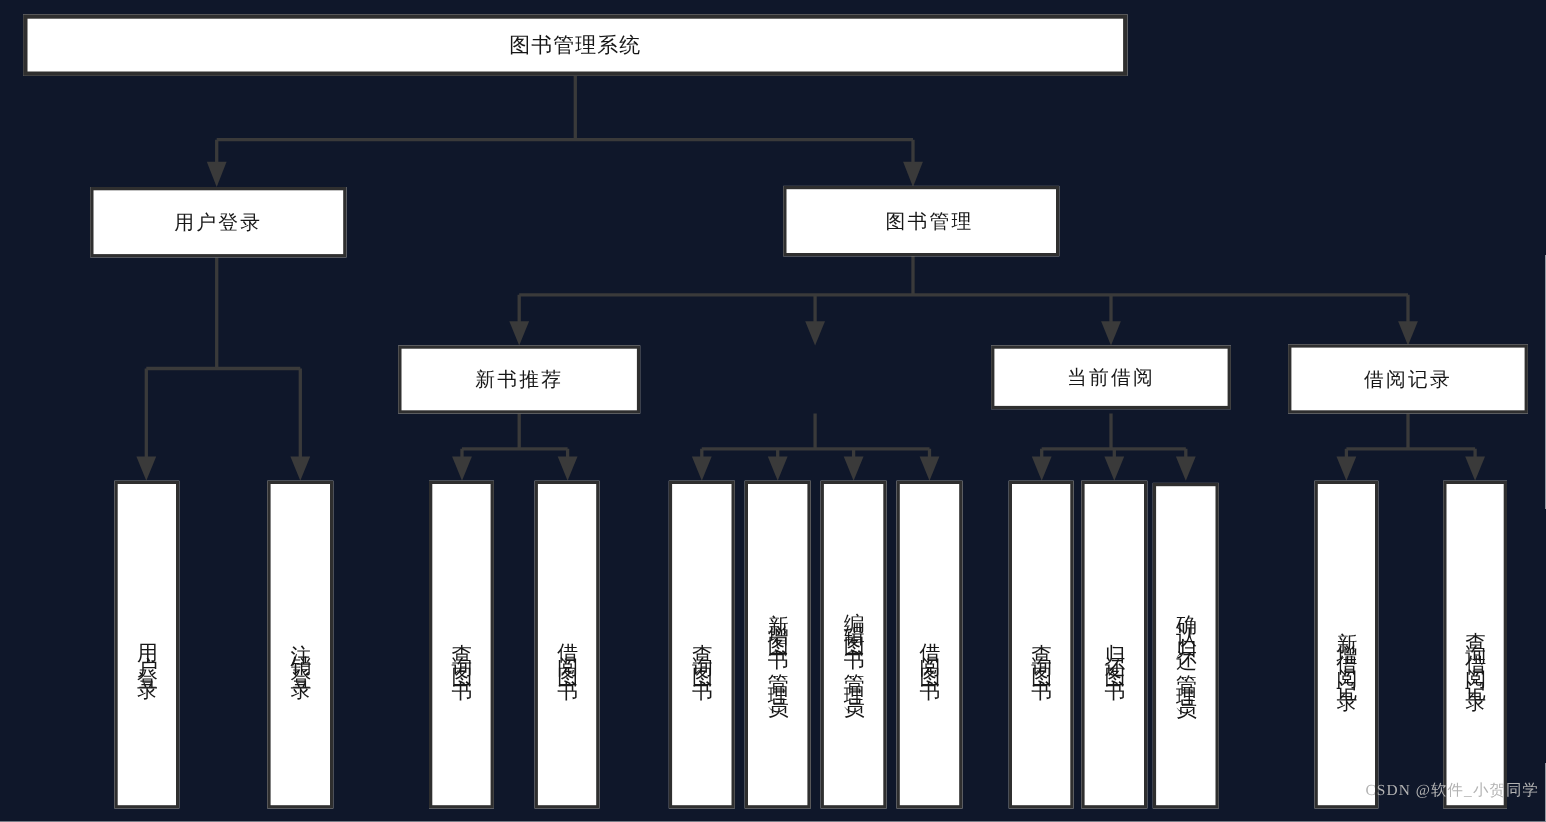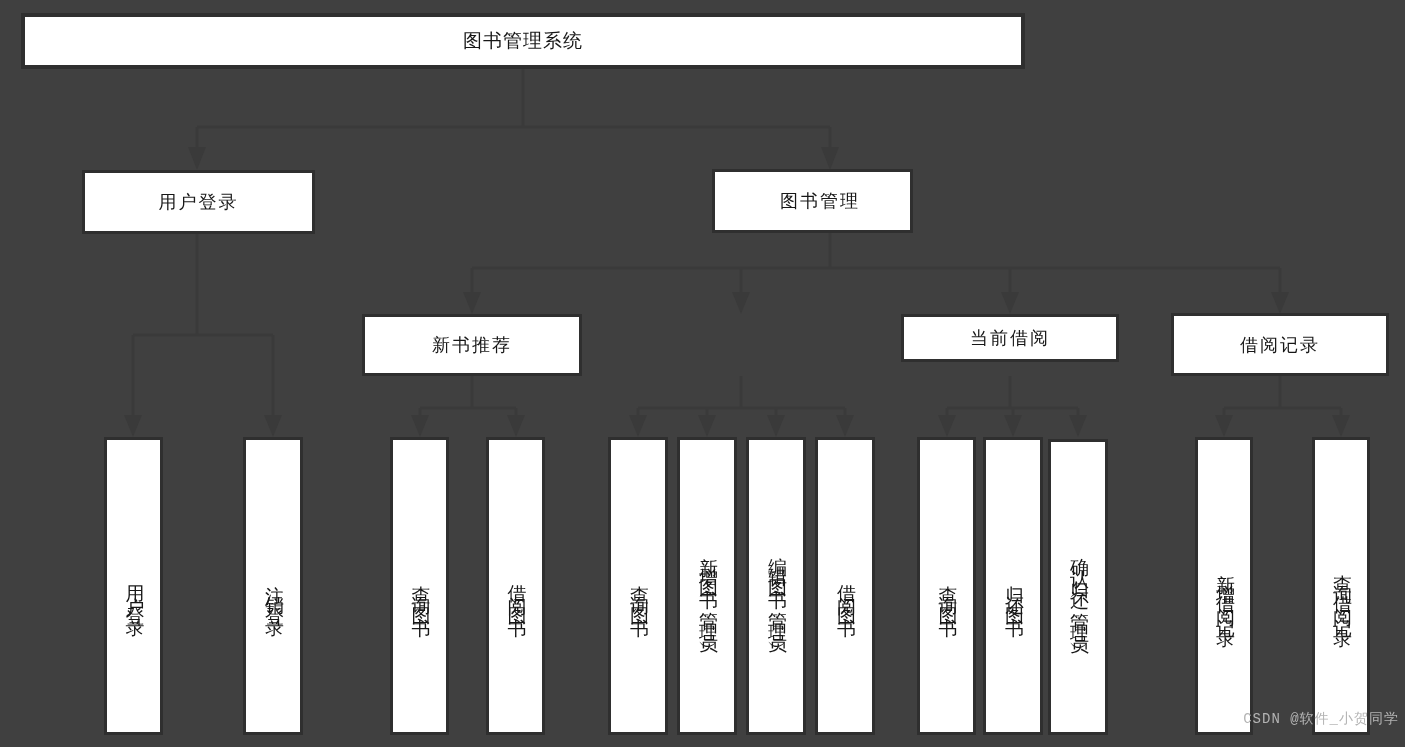--- a/index.html
+++ b/index.html
@@ -1,21 +1,21 @@
 <!DOCTYPE html>
 <html><head>
 <meta charset="utf-8">
 <style>
   html, body { margin: 0; padding: 0; background: #ffffff; }
   .canvas {
     position: relative;
     width: 1405px;
     height: 747px;
-    background: #404040;
-    font-family: Liberation Mono, monospace;
+    background: #0f172a;
+    font-family: Liberation Serif, serif;
     overflow: hidden;
   }
   .wires { position: absolute; left: 0; top: 0; }
   .node {
     position: absolute;
     box-sizing: border-box;
     background: #ffffff;
     border: 3px solid #2f2f2f;
     display: flex;
     align-items: center;
@@ -98,28 +98,28 @@
     </g>
   </svg>
 
   <div class="node root-node" style="left:21px; top:13px; width:1004px; height:56px;">
     <span>图书管理系统</span>
   </div>
 
   <div class="node h-node" style="left:82px; top:170px; width:233px; height:64px;">
     <span>用户登录</span>
   </div>
-  <div class="node h-node" style="left:712px; top:169px; width:201px; height:64px;padding-left:15px;">
+  <div class="node h-node" style="left:712px; top:169px; width:251px; height:64px;padding-left:15px;">
     <span>图书管理</span>
   </div>
 
   <div class="node h-node" style="left:362px; top:314px; width:220px; height:62px;">
     <span>新书推荐</span>
   </div>
-  <div class="node h-node" style="left:901px; top:314px; width:218px; height:48px;">
+  <div class="node h-node" style="left:901px; top:314px; width:218px; height:58px;">
     <span>当前借阅</span>
   </div>
   <div class="node h-node" style="left:1171px; top:313px; width:218px; height:63px;">
     <span>借阅记录</span>
   </div>
 
   <div class="node leaf" style="left:104px; top:437px; width:59px; height:298px;">
     <span>用户登录</span>
   </div>
   <div class="node leaf" style="left:243px; top:437px; width:60px; height:298px;">

